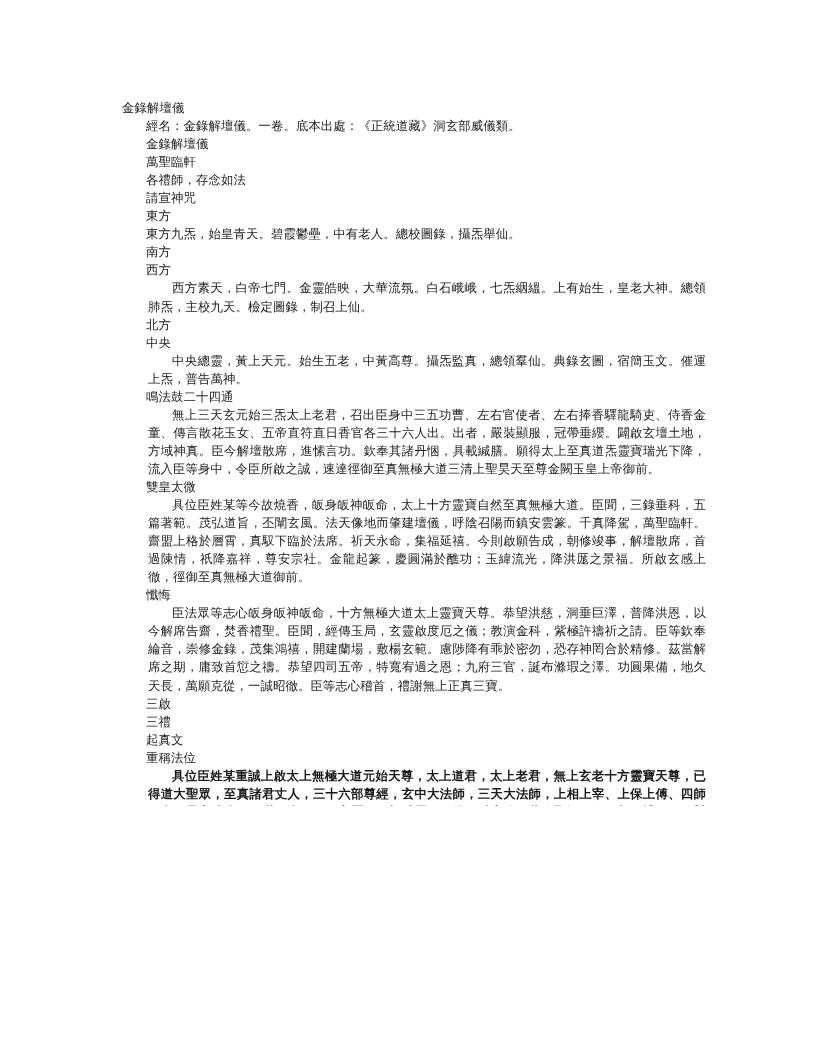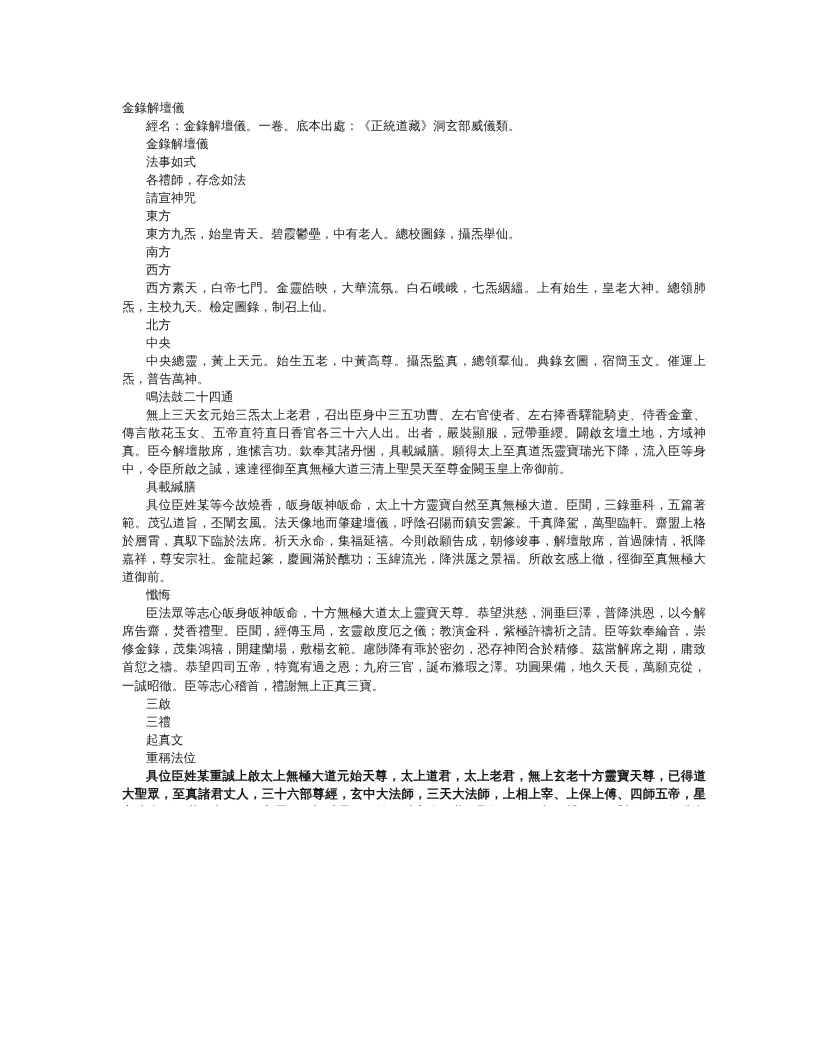--- a/index.html
+++ b/index.html
@@ -41,48 +41,49 @@
   }
   
   .line.title {
     text-indent: 0;
     text-align: left;
   }
   
   .line.para {
     text-indent: 24px;
     text-align: justify;
+    margin-left: 26px;
   }
   .line.para:last-child {
     text-align: justify;
     font-weight: bold;
   }
 </style>
 </head>
 <body>
 
 <div id="page">
   <div id="doc-body">
       <div class="line title">金錄解壇儀</div>
       <div class="line short">經名：金錄解壇儀。一卷。底本出處：《正統道藏》洞玄部威儀類。</div>
       <div class="line short">金錄解壇儀</div>
-      <div class="line short">法事如式</div>
+      <div class="line short">萬聖臨軒</div>
       <div class="line short">各禮師，存念如法</div>
       <div class="line short">請宣神咒</div>
       <div class="line short">東方</div>
       <div class="line short">東方九炁，始皇青天。碧霞鬱壘，中有老人。總校圖錄，攝炁舉仙。</div>
       <div class="line short">南方</div>
       <div class="line short">西方</div>
       <div class="line para">西方素天，白帝七門。金靈皓映，大華流氛。白石峨峨，七炁絪縕。上有始生，皇老大神。總領肺炁，主校九天。檢定圖錄，制召上仙。</div>
       <div class="line short">北方</div>
       <div class="line short">中央</div>
       <div class="line para">中央總靈，黃上天元。始生五老，中黃高尊。攝炁監真，總領羣仙。典錄玄圖，宿簡玉文。催運上炁，普告萬神。</div>
       <div class="line short">鳴法鼓二十四通</div>
       <div class="line para">無上三天玄元始三炁太上老君，召出臣身中三五功曹、左右官使者、左右捧香驛龍騎吏、侍香金童、傳言散花玉女、五帝直符直日香官各三十六人出。出者，嚴裝顯服，冠帶垂纓。闢啟玄壇土地，方域神真。臣今解壇散席，進愫言功。欽奉其諸丹悃，具載緘膳。願得太上至真道炁靈寶瑞光下降，流入臣等身中，令臣所啟之誠，速達徑御至真無極大道三清上聖昊天至尊金闕玉皇上帝御前。</div>
-      <div class="line short">具載緘膳</div>
+      <div class="line short">雙皇太微</div>
       <div class="line para">具位臣姓某等今故燒香，皈身皈神皈命，太上十方靈寶自然至真無極大道。臣聞，三錄垂科，五篇著範。茂弘道旨，丕闡玄風。法天像地而肇建壇儀，呼陰召陽而鎮安雲篆。千真降駕，萬聖臨軒。齋盟上格於層霄，真馭下臨於法席。祈天永命，集福延禧。今則啟願告成，朝修竣事，解壇散席，首過陳情，祇降嘉祥，尊安宗社。金龍起篆，慶圓滿於醮功；玉緯流光，降洪厖之景福。所啟玄感上徹，徑御至真無極大道御前。</div>
       <div class="line short">懺悔</div>
       <div class="line para">臣法眾等志心皈身皈神皈命，十方無極大道太上靈寶天尊。恭望洪慈，洞垂巨澤，普降洪恩，以今解席告齋，焚香禮聖。臣聞，經傳玉局，玄靈啟度厄之儀；教演金科，紫極許禱祈之請。臣等欽奉綸音，崇修金錄，茂集鴻禧，開建蘭場，敷楊玄範。慮陟降有乖於密勿，恐存神罔合於精修。茲當解席之期，庸致首愆之禱。恭望四司五帝，特寬宥過之恩；九府三官，誕布滌瑕之澤。功圓果備，地久天長，萬願克從，一誠昭徹。臣等志心稽首，禮謝無上正真三寶。</div>
       <div class="line short">三啟</div>
       <div class="line short">三禮</div>
       <div class="line short">起真文</div>
       <div class="line short">重稱法位</div>
       <div class="line para">具位臣姓某重誠上啟太上無極大道元始天尊，太上道君，太上老君，無上玄老十方靈寶天尊，已得道大聖眾，至真諸君丈人，三十六部尊經，玄中大法師，三天大法師，上相上宰、上保上傅、四師五帝，星宮斗府、河漢羣真、三界官屬，一切威靈。臣等猥以宿緣，恭逢聖運。今則朝修禮畢，奏對儀周。集此良因，上祝皇圖天廣，聖德日新。睿筭齊箕翼之年，中壼固岡陵之壽。宗藩維屏，儲嗣延禧。宰輪明良、人民樂育。恭願宸情上達，景貺下臨。邦畿懋輯於</div>
     </div>
 </div>

